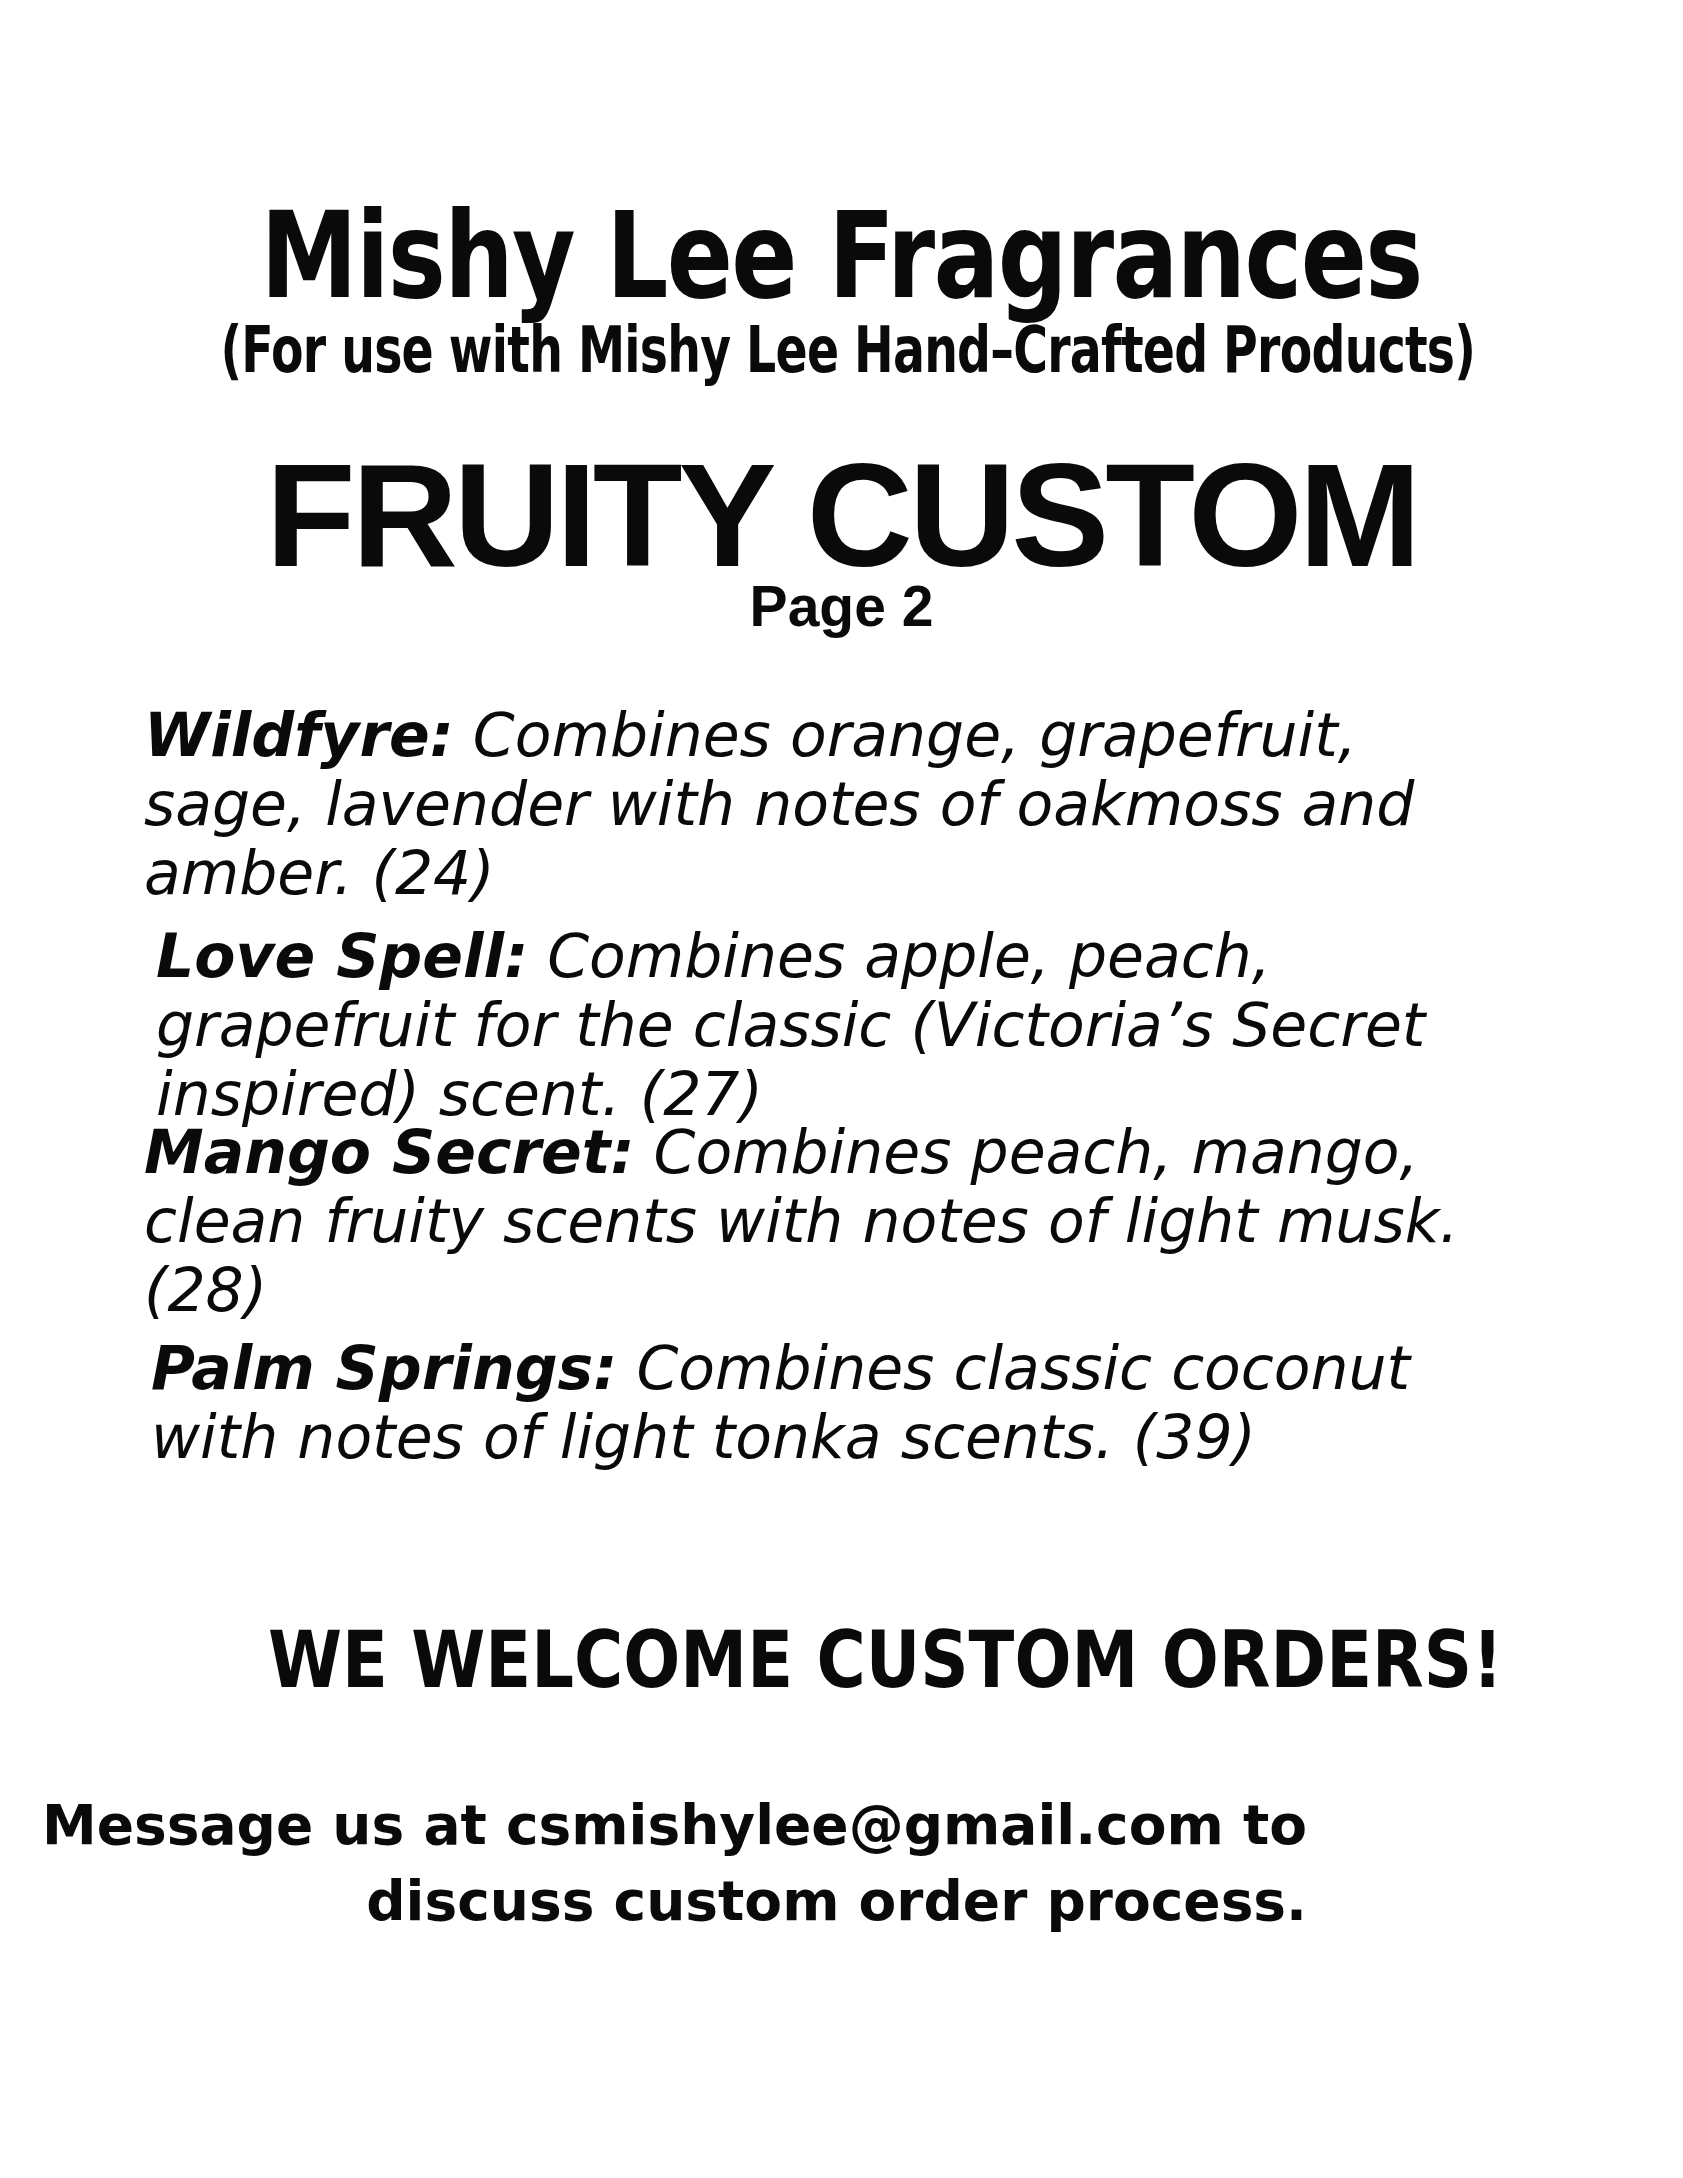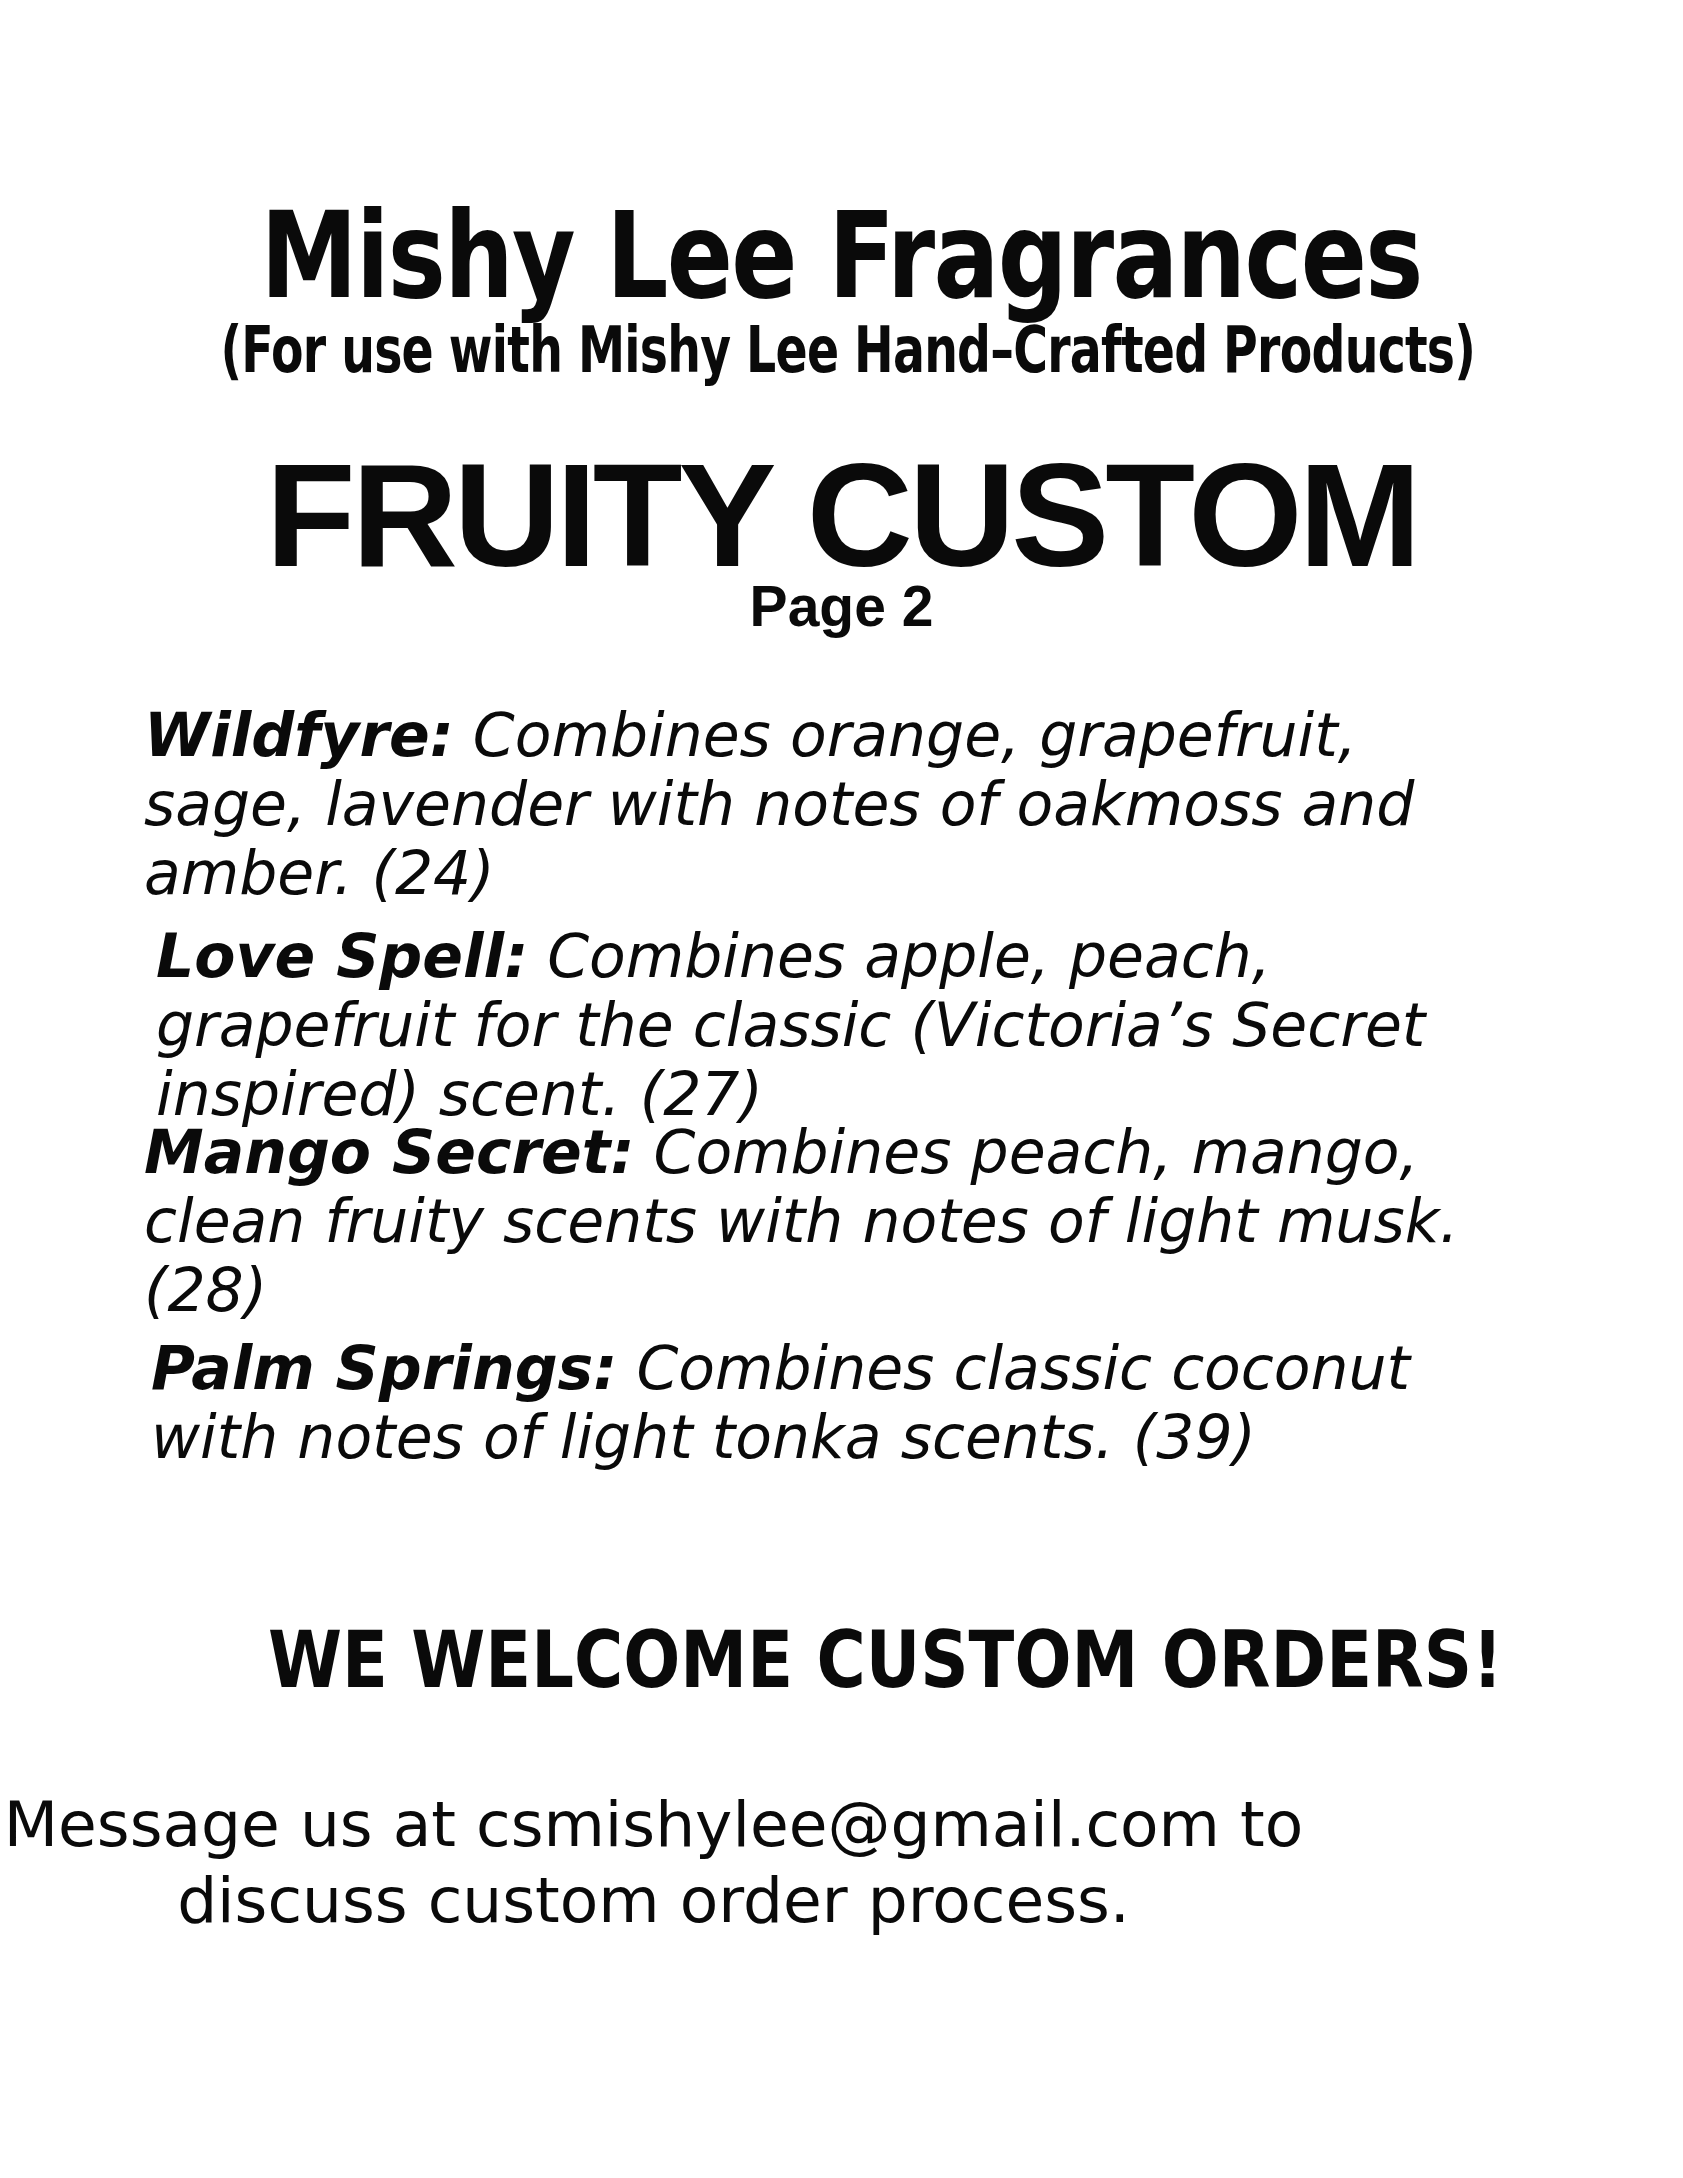--- a/index.html
+++ b/index.html
@@ -76,24 +76,24 @@
     line-height: 1.1;
   }
   #welcome-heading .squeeze { transform: scaleX(0.85); }
   #contact-block {
     top: 1787px;
     white-space: normal;
   }
   #contact-inner {
     width: 1307px;
     margin: 0 auto;
-    font-size: 63px;
-    font-weight: normal;
+    font-size: 55px;
+    font-weight: bold;
     line-height: 76px;
-    text-align: center;
+    text-align: right;
   }
 </style>
 </head>
 <body>
 
 <header>
   <h1 id="brand-title" class="abs-center" style="margin:0;"><span class="squeeze">Mishy Lee Fragrances</span></h1>
   <p id="brand-subtitle" class="abs-center" style="margin:0;"><span class="squeeze">(For use with Mishy Lee Hand–Crafted Products)</span></p>
   <h2 id="section-title" class="abs-center" style="margin:0;">FRUITY CUSTOM</h2>
   <p id="page-label" class="abs-center" style="margin:0;">Page 2</p>

